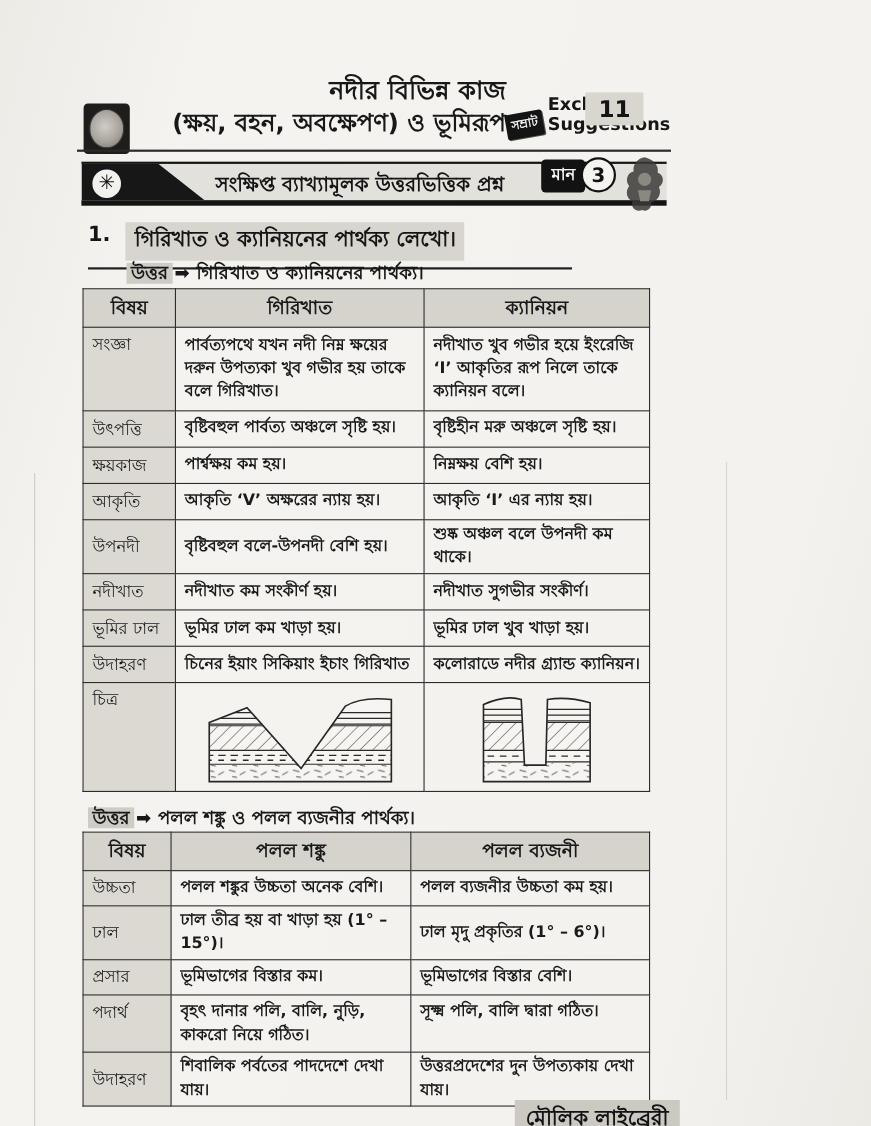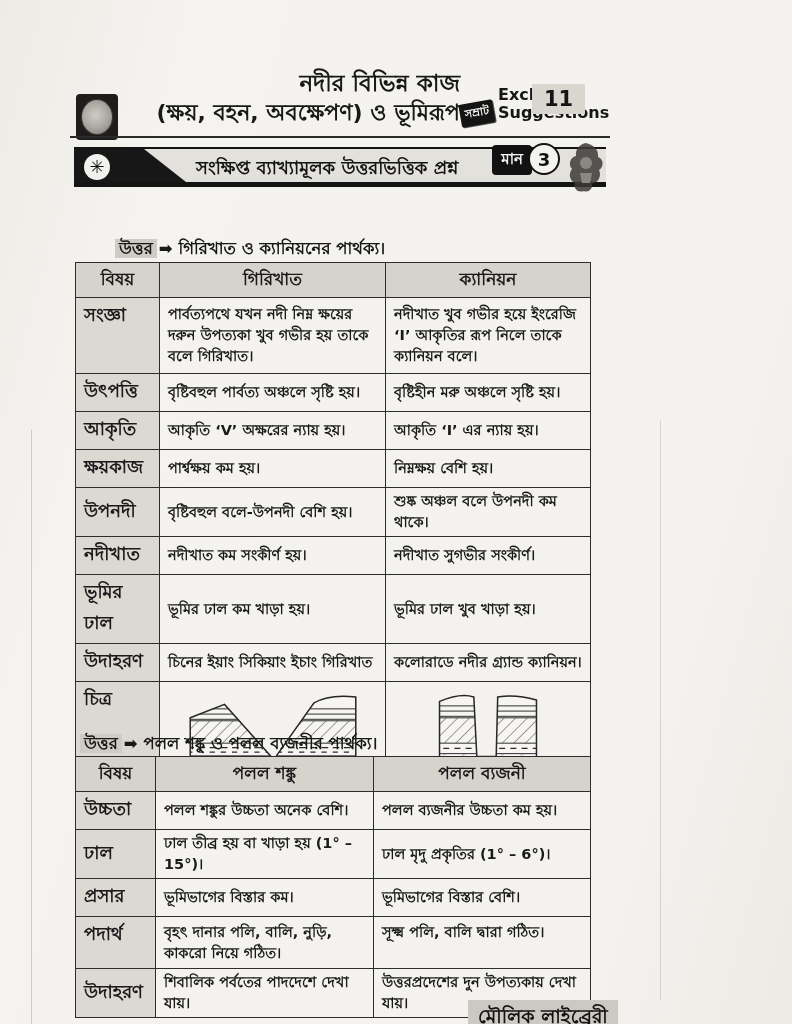--- a/index.html
+++ b/index.html
@@ -53,21 +53,21 @@
   .q1wrap { border-bottom:2px solid #1f1f1f; padding-bottom:6px; width:440px; }
   .ans { position:absolute; left:80px; width:530px; font-size:16.5px; color:#181818; }
   .ans .alabel { font-weight:bold; background:#cfccc6; padding:0 4px; }
   .ans .aarrow { font-weight:bold; margin:0 6px 0 2px; }
   .ans .atext { font-weight:600; }
 
   
   table.cmp { position:absolute; left:75px; border-collapse:collapse; table-layout:fixed; background:transparent; }
   table.cmp th, table.cmp td { border:1.6px solid #2d2d2d; padding:3px 8px; color:#1a1a1a; }
   table.cmp th { background:#d6d3cd; font-size:17px; font-weight:bold; text-align:center; }
-  td.lbl { background:#dcd9d3; font-weight:bold; font-size:18px; vertical-align:middle; }
+  td.lbl { background:#dcd9d3; font-weight:normal; font-size:15px; vertical-align:middle; }
   td.val { font-size:14.5px; font-weight:600; line-height:1.45; vertical-align:middle; }
   td.fig { vertical-align:middle; text-align:center; background:transparent; }
 
   .footer { position:absolute; left:468px; top:964px; background:#ccc9c3; color:#131313; font-size:19px; font-weight:bold;
     padding:2px 10px 4px;margin-top:36px; }
 </style>
 </head>
 <body>
 
 <div id="page">
@@ -102,20 +102,25 @@
       <span class="marks-label">মান</span>
       <span class="marks-circle">3</span>
     </div>
     <svg class="crest" width="40" height="54" viewBox="0 0 40 54">
       <path d="M20 2 C28 4 33 9 32 16 C38 18 38 26 33 29 C36 35 32 42 26 43 C27 48 22 52 18 50 C12 52 7 48 9 42 C4 40 2 33 6 28 C2 24 4 16 10 15 C9 8 14 3 20 2 Z" fill="#3b3a37" opacity="0.85"></path>
       <circle cx="20" cy="22" r="6" fill="#8b8882"></circle>
       <path d="M14 32 L26 32 L24 42 L16 42 Z" fill="#8b8882"></path>
     </svg>
   </div>
 
+  <div class="q" style="top:202px;">
+    <div class="q1wrap">
+      <span class="qnum">1.</span><span class="qtext">গিরিখাত ও ক্যানিয়নের পার্থক্য লেখো।</span>
+    </div>
+  </div>
   <div class="ans" style="top:236px;padding-left:35px;">
     <span class="alabel">উত্তর</span><span class="aarrow">➡</span><span class="atext">গিরিখাত ও ক্যানিয়নের পার্থক্য।</span>
   </div>
 
   <table class="cmp" style="top:262px; width:515px;">
     <colgroup>
         <col style="width:84px">
         <col style="width:226px">
         <col style="width:205px">
       </colgroup>
@@ -129,28 +134,28 @@
       <td class="lbl" style="vertical-align:top;">সংজ্ঞা</td>
       <td class="val">পার্বত্যপথে যখন নদী নিম্ন ক্ষয়ের দরুন উপত্যকা খুব গভীর হয় তাকে বলে গিরিখাত।</td>
       <td class="val">নদীখাত খুব গভীর হয়ে ইংরেজি ‘I’ আকৃতির রূপ নিলে তাকে ক্যানিয়ন বলে।</td>
     </tr>
     <tr style="height:33px">
       <td class="lbl">উৎপত্তি</td>
       <td class="val">বৃষ্টিবহুল পার্বত্য অঞ্চলে সৃষ্টি হয়।</td>
       <td class="val">বৃষ্টিহীন মরু অঞ্চলে সৃষ্টি হয়।</td>
     </tr>
     <tr style="height:33px">
+      <td class="lbl">ক্ষয়কাজ</td>
+      <td class="val">পার্শ্বক্ষয় কম হয়।</td>
+      <td class="val">নিম্নক্ষয় বেশি হয়।</td>
+    </tr>
+    <tr style="height:33px">
       <td class="lbl">আকৃতি</td>
       <td class="val">আকৃতি ‘V’ অক্ষরের ন্যায় হয়।</td>
       <td class="val">আকৃতি ‘I’ এর ন্যায় হয়।</td>
-    </tr>
-    <tr style="height:33px">
-      <td class="lbl">ক্ষয়কাজ</td>
-      <td class="val">পার্শ্বক্ষয় কম হয়।</td>
-      <td class="val">নিম্নক্ষয় বেশি হয়।</td>
     </tr>
     <tr style="height:33px">
       <td class="lbl">উপনদী</td>
       <td class="val">বৃষ্টিবহুল বলে-উপনদী বেশি হয়।</td>
       <td class="val">শুষ্ক অঞ্চল বলে উপনদী কম থাকে।</td>
     </tr>
     <tr style="height:33px">
       <td class="lbl">নদীখাত</td>
       <td class="val">নদীখাত কম সংকীর্ণ হয়।</td>
       <td class="val">নদীখাত সুগভীর সংকীর্ণ।</td>

